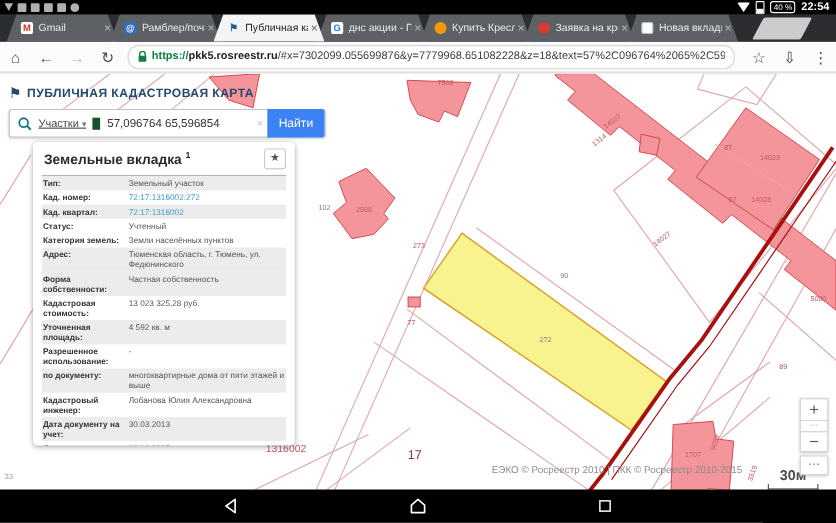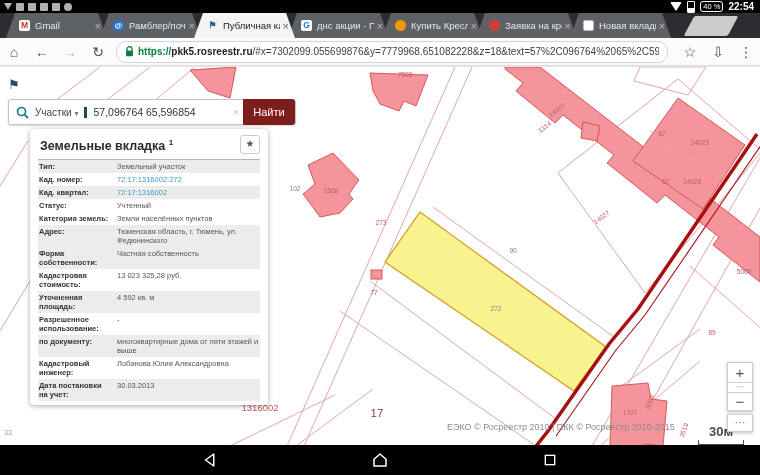--- a/index.html
+++ b/index.html
@@ -77,25 +77,25 @@
   .morebtn{position:absolute;top:347px;left:727px;width:26px;height:18px;background:#fff;
     border:1px solid #cfcfcf;box-sizing:border-box;text-align:center;color:#777;
     font-size:11px;line-height:15px;box-shadow:0 1px 3px rgba(0,0,0,.25);}
   
   .brand{position:absolute;top:10px;left:8px;display:flex;align-items:center;gap:5px;}
   .brand-title{font-size:11px;font-weight:bold;color:#24496e;letter-spacing:.4px;}
   .searchbar{position:absolute;top:32px;left:8px;width:288px;height:26px;background:#fff;
     border:1px solid #c3c3c3;border-radius:3px;box-sizing:border-box;display:flex;
     align-items:center;box-shadow:0 1px 2px rgba(0,0,0,.15);}
   .mag{flex:none;margin:0 6px 0 7px;}
-  .cat{flex:none;font-size:10px;color:#444;padding-right:6px;border-right:3px solid #14532d;}
+  .cat{flex:none;font-size:10px;color:#444;padding-right:6px;border-right:7px solid #14532d;text-decoration:underline;}
   .cat .dd{font-size:8px;color:#777;}
   .q-input{flex:1;font-size:10.5px;color:#333;padding:0 6px;white-space:nowrap;overflow:hidden;}
   .clear-x{flex:none;color:#c0c0c0;font-size:10px;padding-right:4px;}
-  .find-btn{flex:none;width:52px;height:26px;background:#7f1d1d;color:#fff;font-size:11px;
+  .find-btn{flex:none;width:52px;height:26px;background:#3b82f6;color:#fff;font-size:11px;
     display:flex;align-items:center;justify-content:center;border-radius:0 3px 3px 0;}
   .card{position:absolute;top:62px;left:30px;width:238px;height:276px;background:#fff;
     border-radius:4px;box-shadow:0 1px 5px rgba(0,0,0,.35);overflow:hidden;box-sizing:border-box;}
   .card-head{padding:7px 10px 5px 10px;position:relative;}
   .card-title{font-size:12.5px;font-weight:bold;color:#2b2b2b;}
   .card-title sup{font-size:8px;}
   .star-btn{position:absolute;top:6px;right:8px;width:18px;height:17px;border:1px solid #c9c9c9;
     border-radius:3px;text-align:center;line-height:16px;font-size:10px;color:#555;background:#fff;}
   .itable{margin:0 8px;border-top:1px solid #b5b5b5;}
   .pr{display:flex;padding:2px 1px;font-size:7.5px;line-height:9px;}
@@ -263,20 +263,21 @@
 
   <div class="zoomstack">
     <div class="zbtn">+</div>
     <div class="zdots">⋯</div>
     <div class="zbtn" style="line-height:17px;height:19px">−</div>
   </div>
   <div class="morebtn">⋯</div>
 
   <div class="brand">
     <span style="font-size:13px;color:#24496e;">⚑</span>
+    <span class="brand-title">ПУБЛИЧНАЯ КАДАСТРОВАЯ КАРТА</span>
   </div>
 
   <div class="searchbar">
     <svg class="mag" width="13" height="13" viewBox="0 0 13 13">
       <circle cx="5.5" cy="5.5" r="4" fill="none" stroke="#17798c" stroke-width="1.6"></circle>
       <line x1="8.6" y1="8.6" x2="12" y2="12" stroke="#17798c" stroke-width="1.8"></line>
     </svg>
     <span class="cat">
       <span>Участки</span>
       <span class="dd">▾</span>
@@ -334,21 +335,21 @@
         </div>
         <div class="pr alt">
           <div class="pl">по документу:</div>
           <div class="pv">многоквартирные дома от пяти этажей и выше</div>
         </div>
         <div class="pr">
           <div class="pl">Кадастровый инженер:</div>
           <div class="pv">Лобанова Юлия Александровна</div>
         </div>
         <div class="pr alt">
-          <div class="pl">Дата постановки на учет:</div>
+          <div class="pl">Дата документу на учет:</div>
           <div class="pv">30.03.2013</div>
         </div>
         <div class="pr">
           <div class="pl">Дата изменения сведений в ГКН:</div>
           <div class="pv">20.12.2017</div>
         </div>
       </div>
   </div>
 </div>
 

